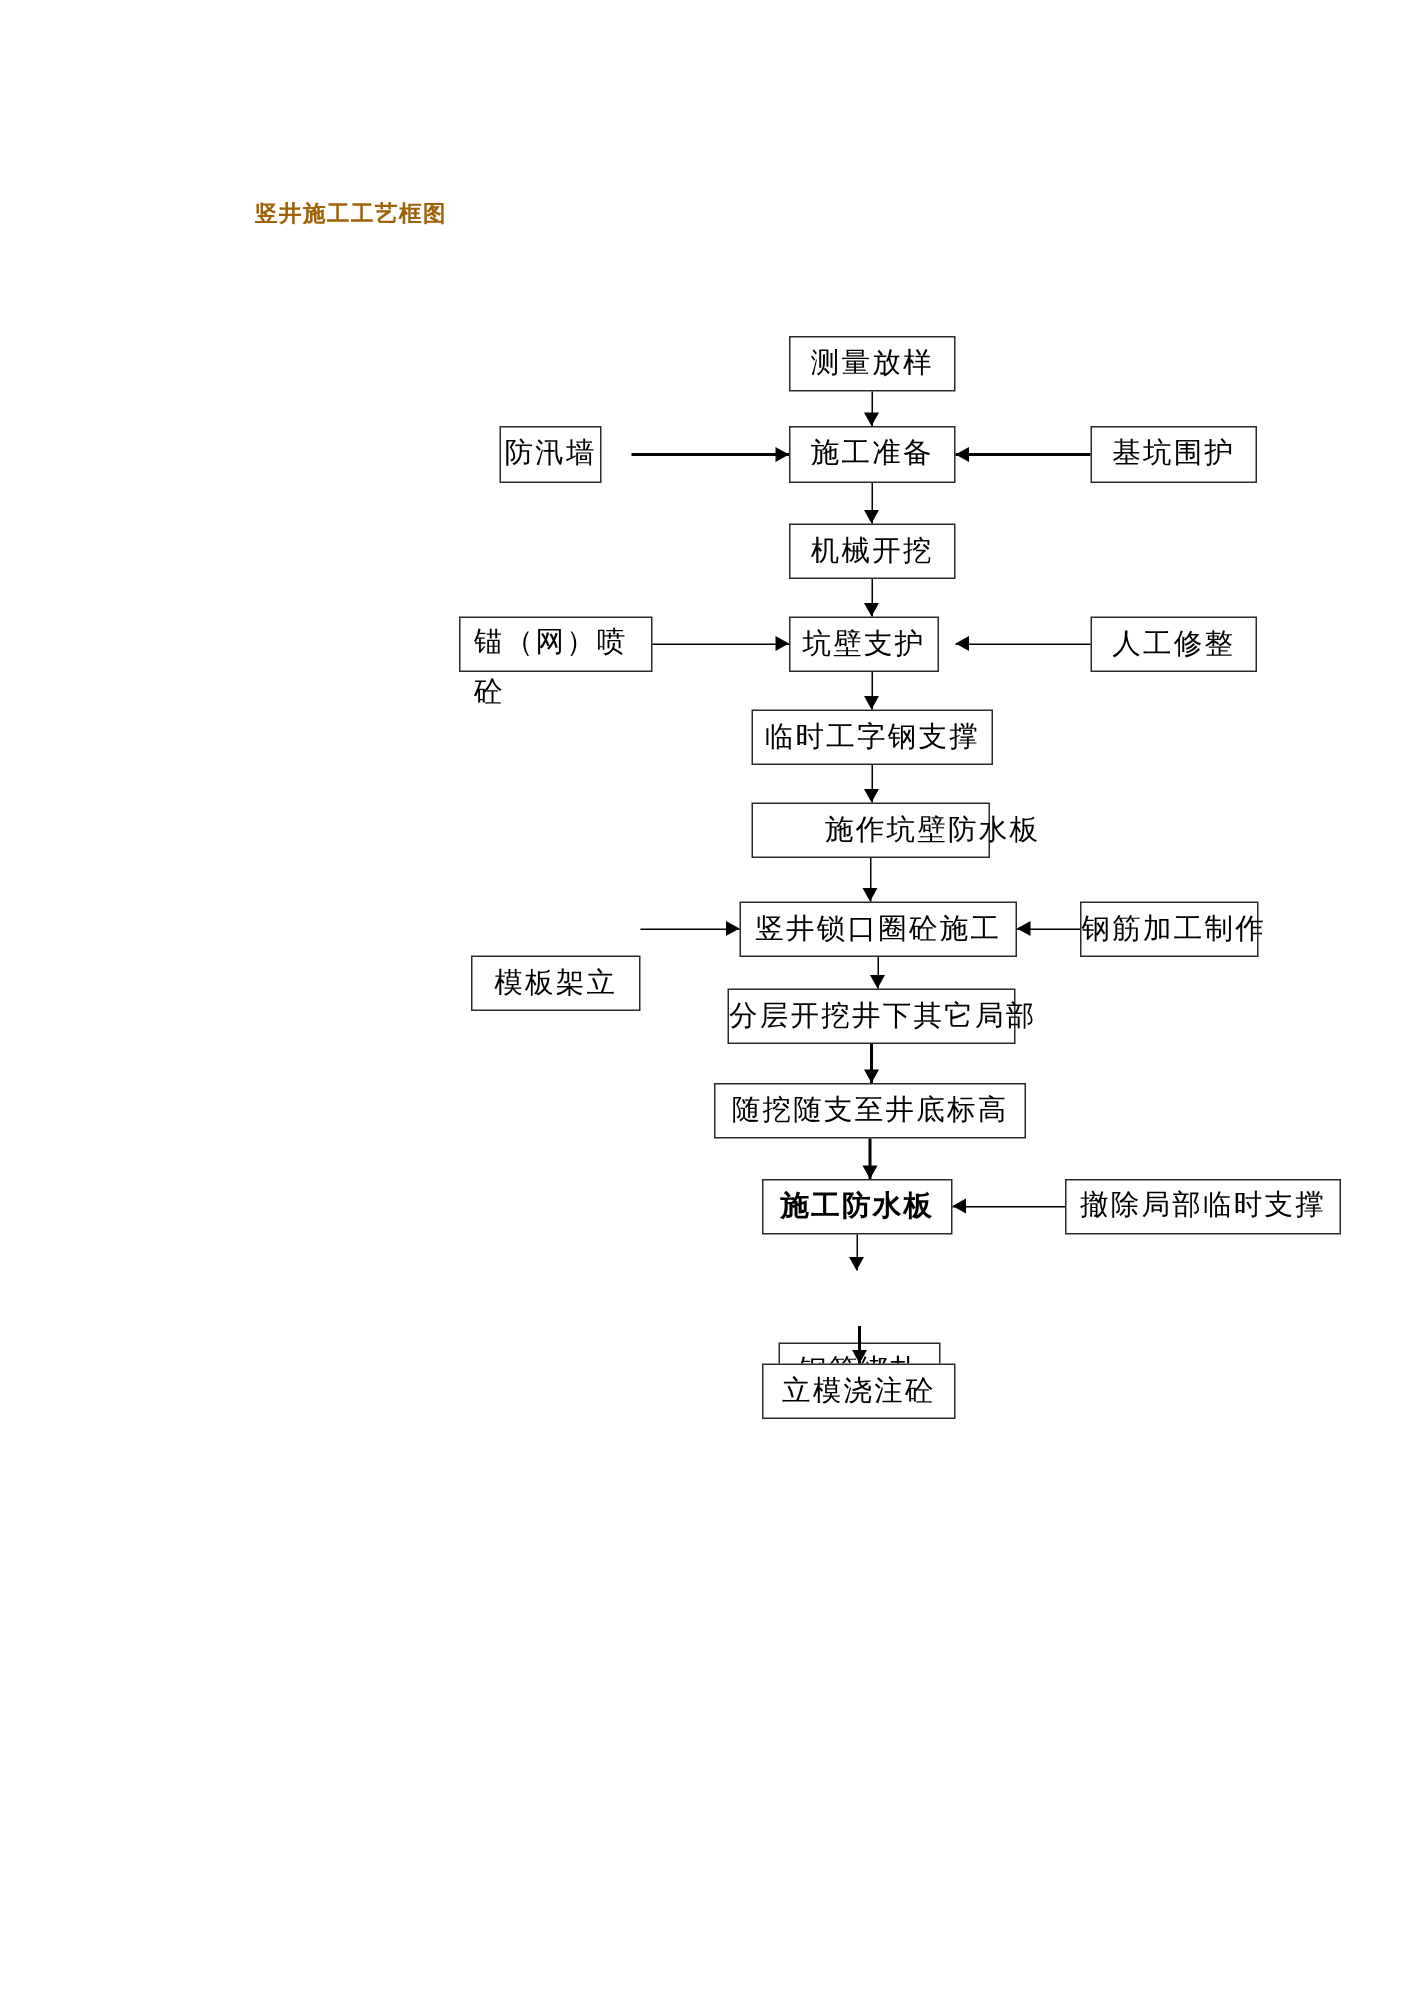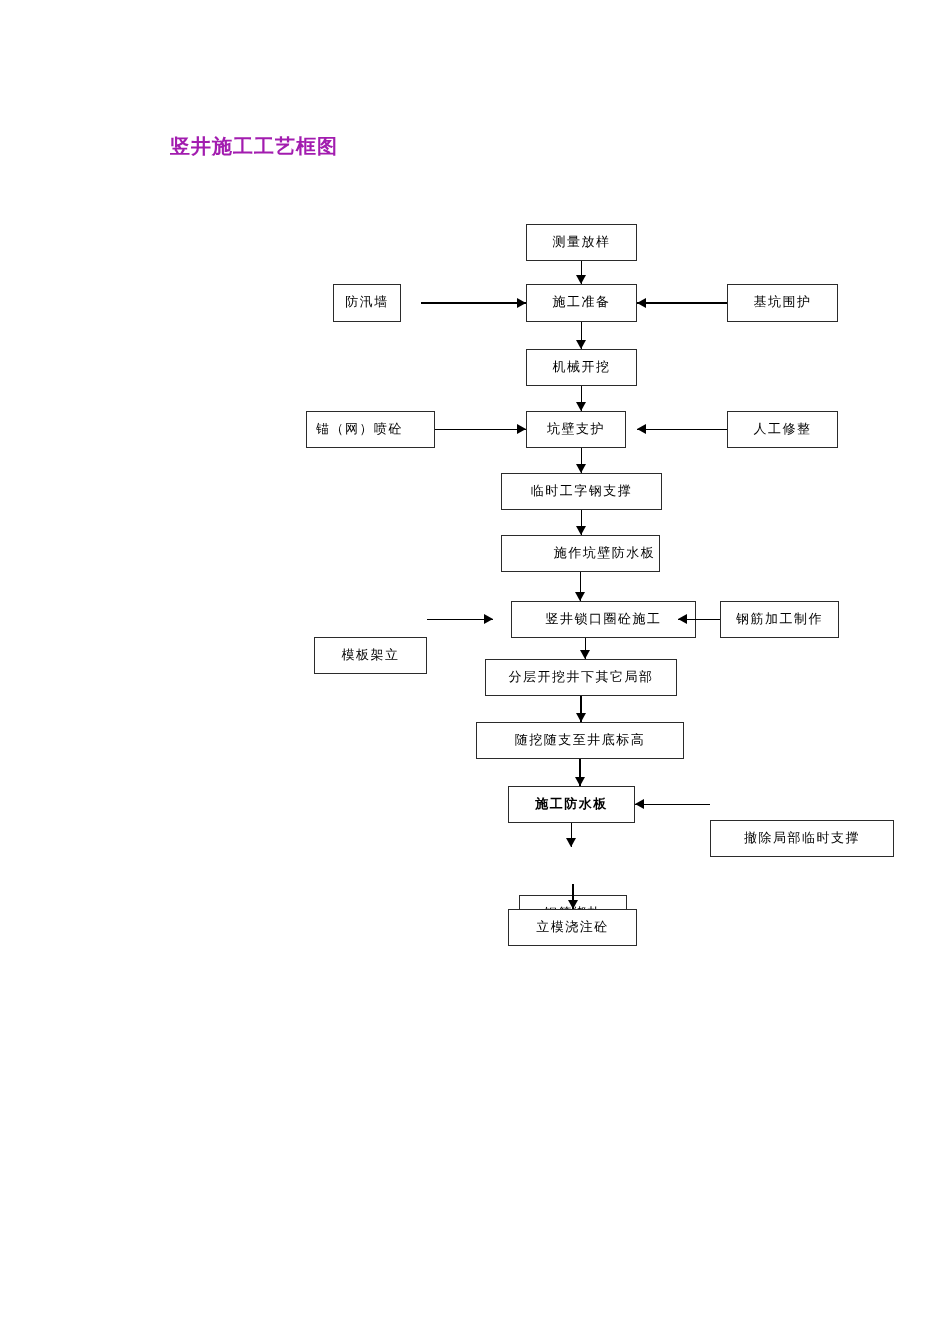--- a/index.html
+++ b/index.html
@@ -18,32 +18,32 @@
   #page {
     position: absolute;
     left: 0; top: 0;
     width: 950px;
     height: 1344px;
   }
   .title {
     position: absolute;
     left: 170px;
     top: 133px;
-    font-size: 20px;
+    font-size: 15px;
     font-weight: 700;
     letter-spacing: 1px;
     white-space: nowrap;
-    color: #a21caf;
+    color: #a16207;
   }
   .node {
     position: absolute;
     box-sizing: border-box;
     border: 1.4px solid #2b2b2b;
     background: #ffffff;
-    font-size: 13px;
+    font-size: 19px;
     letter-spacing: 1.5px;
     line-height: 34px;
     text-align: center;
     white-space: nowrap;
     color: #000;
   }
   .node.overflow {
     white-space: normal;
     text-align: left;
     padding-left: 9px;
@@ -88,26 +88,26 @@
       <div class="node" style="left: 333px; top: 284px; width: 68px; height: 38px;">防汛墙</div>
       <div class="node" style="left: 526px; top: 284px; width: 111px; height: 38px;">施工准备</div>
       <div class="node" style="left: 727px; top: 284px; width: 111px; height: 38px;">基坑围护</div>
       <div class="node" style="left: 526px; top: 349px; width: 111px; height: 37px;">机械开挖</div>
       <div class="node overflow" style="left: 306px; top: 411px; width: 129px; height: 37px;">锚（网）喷砼</div>
       <div class="node" style="left: 526px; top: 411px; width: 100px; height: 37px;">坑壁支护</div>
       <div class="node" style="left: 727px; top: 411px; width: 111px; height: 37px;">人工修整</div>
       <div class="node" style="left: 501px; top: 473px; width: 161px; height: 37px;">临时工字钢支撑</div>
       <div class="node" style="left: 501px; top: 535px; width: 159px; height: 37px; padding-left: 48px;">施作坑壁防水板</div>
       <div class="node" style="left: 314px; top: 601px; width: 113px; height: 37px; margin-top: 36px;">模板架立</div>
-      <div class="node" style="left: 511px; top: 601px; width: 185px; height: 37px;">竖井锁口圈砼施工</div>
+      <div class="node" style="left: 493px; top: 601px; width: 185px; height: 37px;">竖井锁口圈砼施工</div>
       <div class="node" style="left: 720px; top: 601px; width: 119px; height: 37px;">钢筋加工制作</div>
       <div class="node" style="left: 485px; top: 659px; width: 192px; height: 37px;">分层开挖井下其它局部</div>
       <div class="node" style="left: 476px; top: 722px; width: 208px; height: 37px;">随挖随支至井底标高</div>
       <div class="node" style="left: 508px; top: 786px; width: 127px; height: 37px; font-weight: bold;">施工防水板</div>
-      <div class="node" style="left: 710px; top: 820px; width: 184px; height: 37px;">撤除局部临时支撑</div>
+      <div class="node" style="left: 710px; top: 786px; width: 184px; height: 37px; font-family: Liberation Serif, serif;">撤除局部临时支撑</div>
       <div class="node" style="left: 519px; top: 847px; width: 108px; height: 37px; margin-top: 48px;">钢筋绑扎</div>
       <div class="node" style="left: 508px; top: 909px; width: 129px; height: 37px;">立模浇注砼</div>
       <div class="conn v" style="left: 580.8px; top: 261px; height: 23px;"></div>
       <div class="arrow down" style="left: 576px; top: 275px;"></div>
       <div class="conn h" style="top: 302.3px; left: 421px; width: 105px;"></div>
       <div class="arrow right" style="left: 517px; top: 297.5px;"></div>
       <div class="conn h" style="top: 302.3px; left: 637px; width: 90px;"></div>
       <div class="arrow left" style="left: 637px; top: 297.5px;"></div>
       <div class="conn v" style="left: 580.8px; top: 322px; height: 27px;"></div>
       <div class="arrow down" style="left: 576px; top: 340px;"></div>

